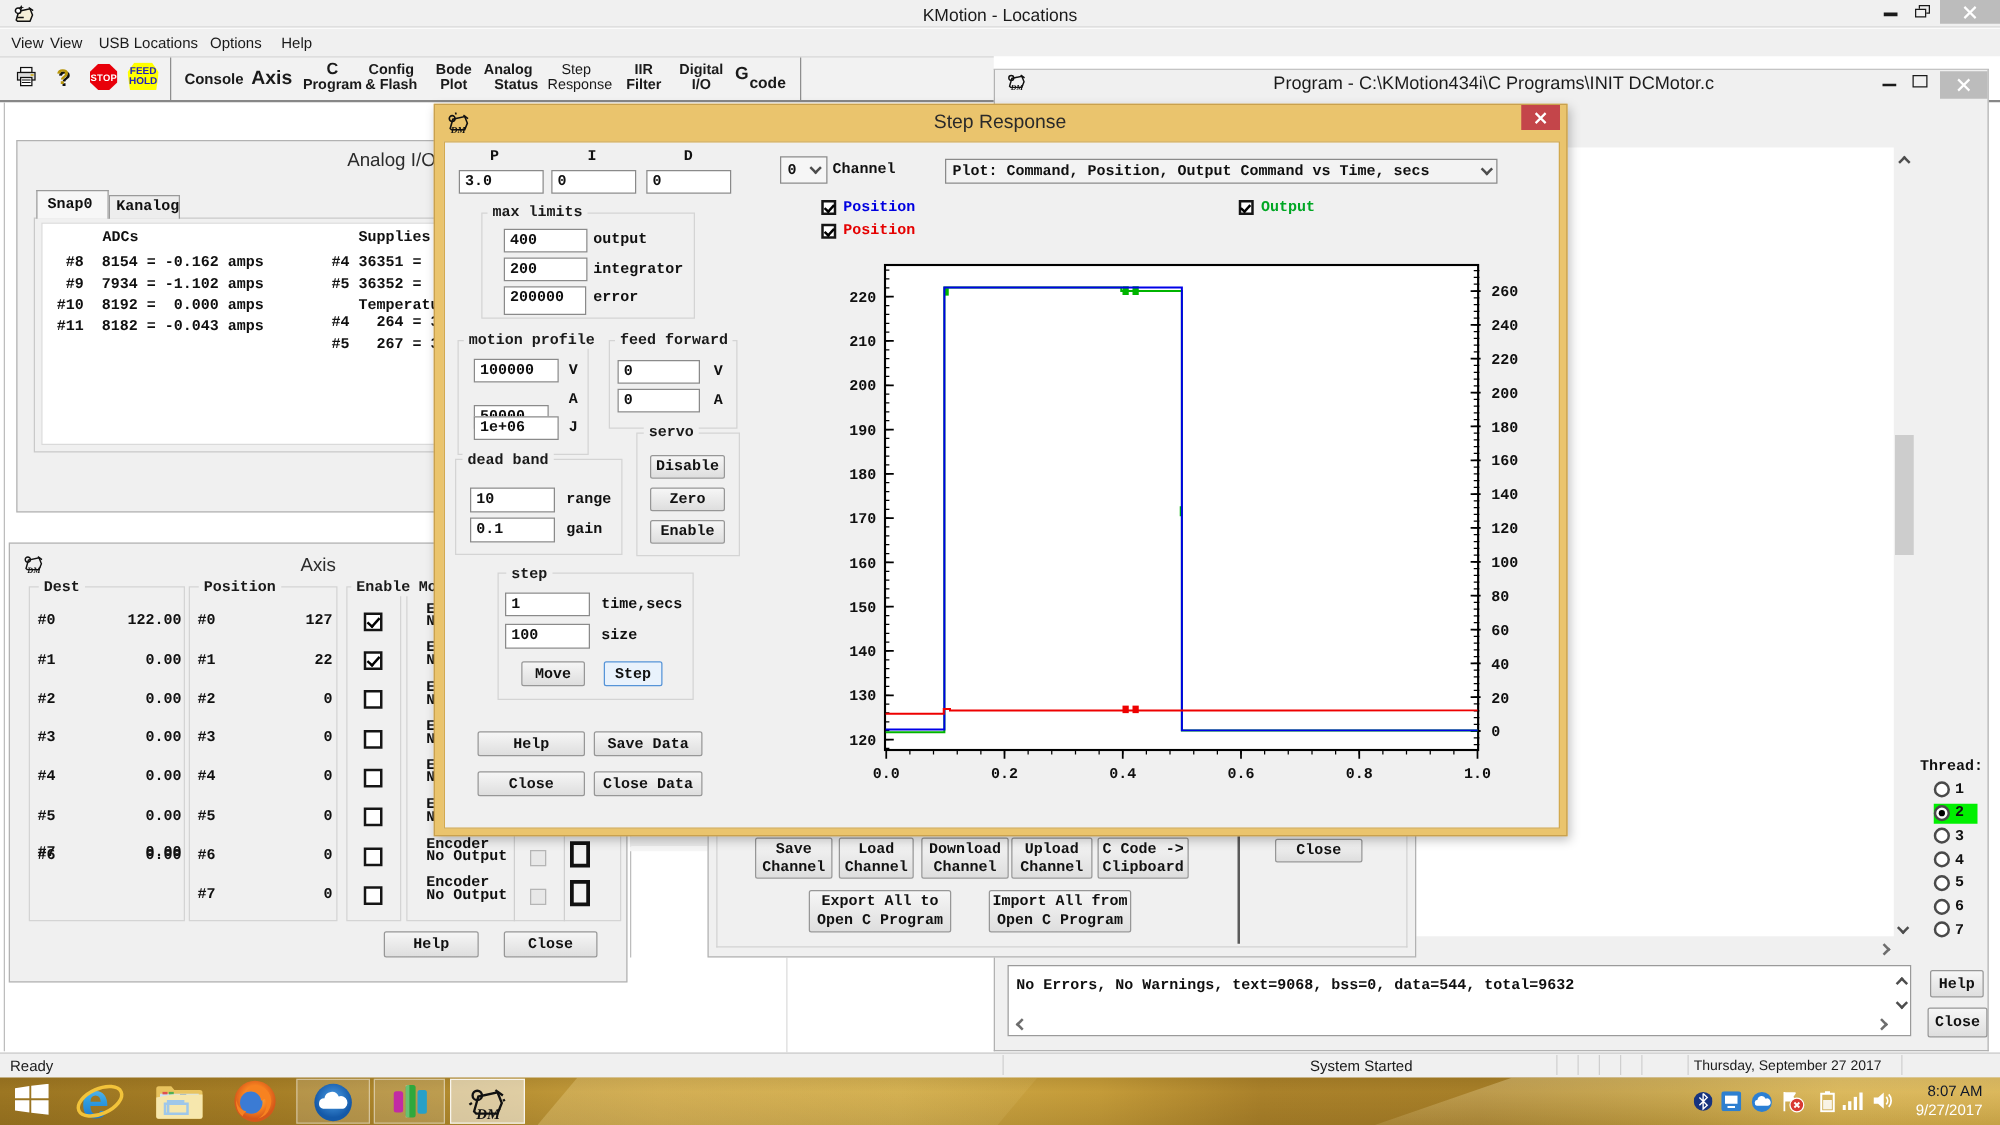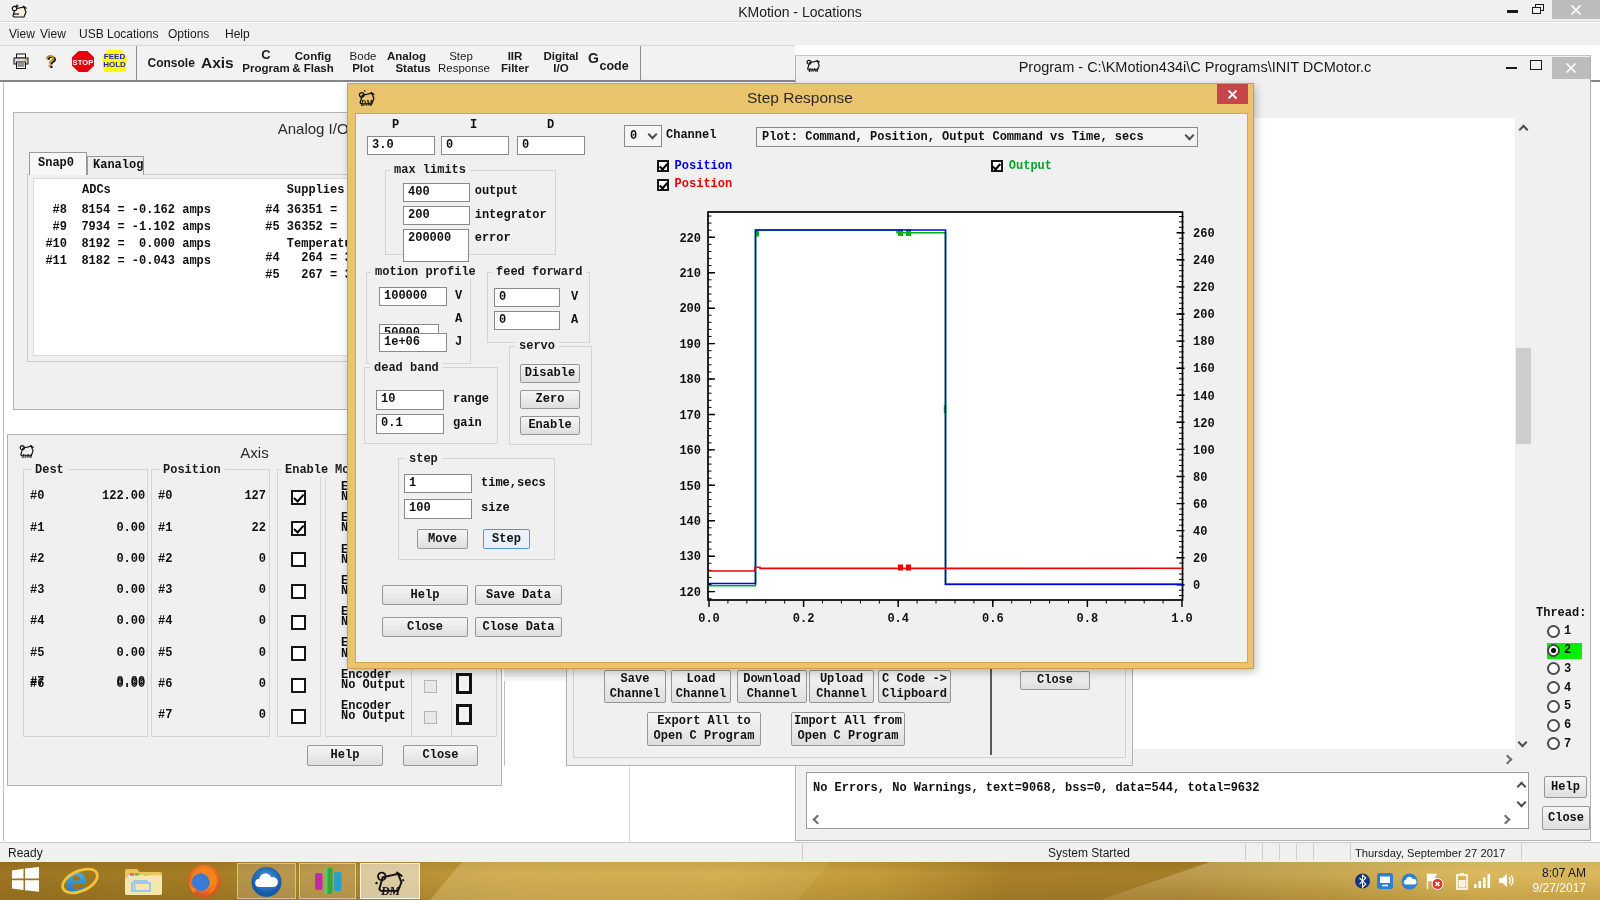--- a/index.html
+++ b/index.html
@@ -78,21 +78,21 @@
 
 <div class="a" style="left:102px;top:50px;width:25px;height:22px;background:#ffff00;clip-path:polygon(22% 0,78% 0,100% 35%,92% 100%,8% 100%,0 35%)"></div>
 <div class="sans" style="left:102px;top:52.5px;width:25px;text-align:center;font-size:8px;font-weight:bold;color:#2222bb;line-height:8.5px">FEED<br>HOLD</div>
 
 <div class="sans" style="left:147.5px;top:56px;font-size:12px;font-weight:bold;white-space:nowrap">Console</div>
 <div class="sans" style="left:201px;top:53.5px;font-size:15.5px;font-weight:bold;white-space:nowrap">Axis</div>
 <div class="sans" style="left:240px;top:50px;width:52px;text-align:center;font-size:13px;font-weight:bold;line-height:10px;white-space:nowrap">C</div>
 <div class="sans" style="left:242px;top:61.5px;width:48px;text-align:center;font-size:11.5px;font-weight:bold;white-space:nowrap">Program</div>
 <div class="sans" style="left:290px;top:51px;width:46px;text-align:center;font-size:11.5px;font-weight:bold;line-height:10px;white-space:nowrap">Config</div>
 <div class="sans" style="left:290px;top:61.5px;width:46px;text-align:center;font-size:11.5px;font-weight:bold;white-space:nowrap">&amp; Flash</div>
-<div class="sans" style="left:338px;top:51px;width:50px;text-align:center;font-size:11.5px;font-weight:normal;line-height:10px;white-space:nowrap">Bode</div>
+<div class="sans" style="left:338px;top:51px;width:50px;text-align:center;font-size:11.5px;font-weight:bold;line-height:10px;white-space:nowrap">Bode</div>
 <div class="sans" style="left:338px;top:61.5px;width:50px;text-align:center;font-size:11.5px;font-weight:bold;white-space:nowrap">Plot</div>
 <div class="sans" style="left:387px;top:51px;width:52px;text-align:left;font-size:11.5px;font-weight:bold;line-height:10px;white-space:nowrap">Analog</div>
 <div class="sans" style="left:387px;top:61.5px;width:52px;text-align:center;font-size:11.5px;font-weight:bold;white-space:nowrap">Status</div>
 <div class="sans" style="left:438px;top:51px;width:46px;text-align:center;font-size:11.5px;line-height:10px;white-space:nowrap">Step</div>
 <div class="sans" style="left:438px;top:61.5px;width:46px;text-align:center;font-size:11.5px;white-space:nowrap">Response</div>
 <div class="sans" style="left:492px;top:51px;width:46px;text-align:center;font-size:11.5px;font-weight:bold;line-height:10px;white-space:nowrap">IIR</div>
 <div class="sans" style="left:492px;top:61.5px;width:46px;text-align:center;font-size:11.5px;font-weight:bold;white-space:nowrap">Filter</div>
 <div class="sans" style="left:538px;top:51px;width:46px;text-align:center;font-size:11.5px;font-weight:bold;line-height:10px;white-space:nowrap">Digital</div>
 <div class="sans" style="left:538px;top:61.5px;width:46px;text-align:center;font-size:11.5px;font-weight:bold;white-space:nowrap">I/O</div>
 <div class="sans" style="left:588px;top:50px;font-size:14px;font-weight:bold">G</div>
@@ -287,21 +287,21 @@
 <div class="t" style="left:547px;top:117.6px">D</div>
 <div class="tb" style="left:367px;top:135.5px;width:68px;height:19px">3.0</div>
 <div class="tb" style="left:441px;top:135.5px;width:68px;height:19px">0</div>
 <div class="tb" style="left:517px;top:135.5px;width:68px;height:19px">0</div>
 <div class="gb" style="left:385px;top:170px;width:171px;height:85px"></div>
 <div class="gbl" style="left:390px;top:163px">max limits</div>
 <div class="tb" style="left:403px;top:182.5px;width:67px;height:19px">400</div>
 <div class="t" style="left:474.7px;top:184.4px">output</div>
 <div class="tb" style="left:403px;top:205.9px;width:67px;height:19px">200</div>
 <div class="t" style="left:474.7px;top:207.5px">integrator</div>
-<div class="tb" style="left:403px;top:229.2px;width:66px;height:33px">200000</div>
+<div class="tb" style="left:403px;top:229.2px;width:66px;height:23px">200000</div>
 <div class="t" style="left:474.7px;top:230.8px">error</div>
 <div class="gb" style="left:366px;top:272.4px;width:105px;height:92px"></div>
 <div class="gbl" style="left:371px;top:265.4px">motion profile</div>
 <div class="tb" style="left:379px;top:287px;width:68px;height:19px">100000</div>
 <div class="t" style="left:455px;top:289px">V</div>
 <div class="tb" style="left:379px;top:324px;width:60px;height:19px">50000</div>
 <div class="t" style="left:455px;top:312px">A</div>
 <div class="tb" style="left:379px;top:333px;width:68px;height:19px">1e+06</div>
 <div class="t" style="left:455px;top:335px">J</div>
 <div class="gb" style="left:487px;top:272.4px;width:103px;height:71px"></div>

